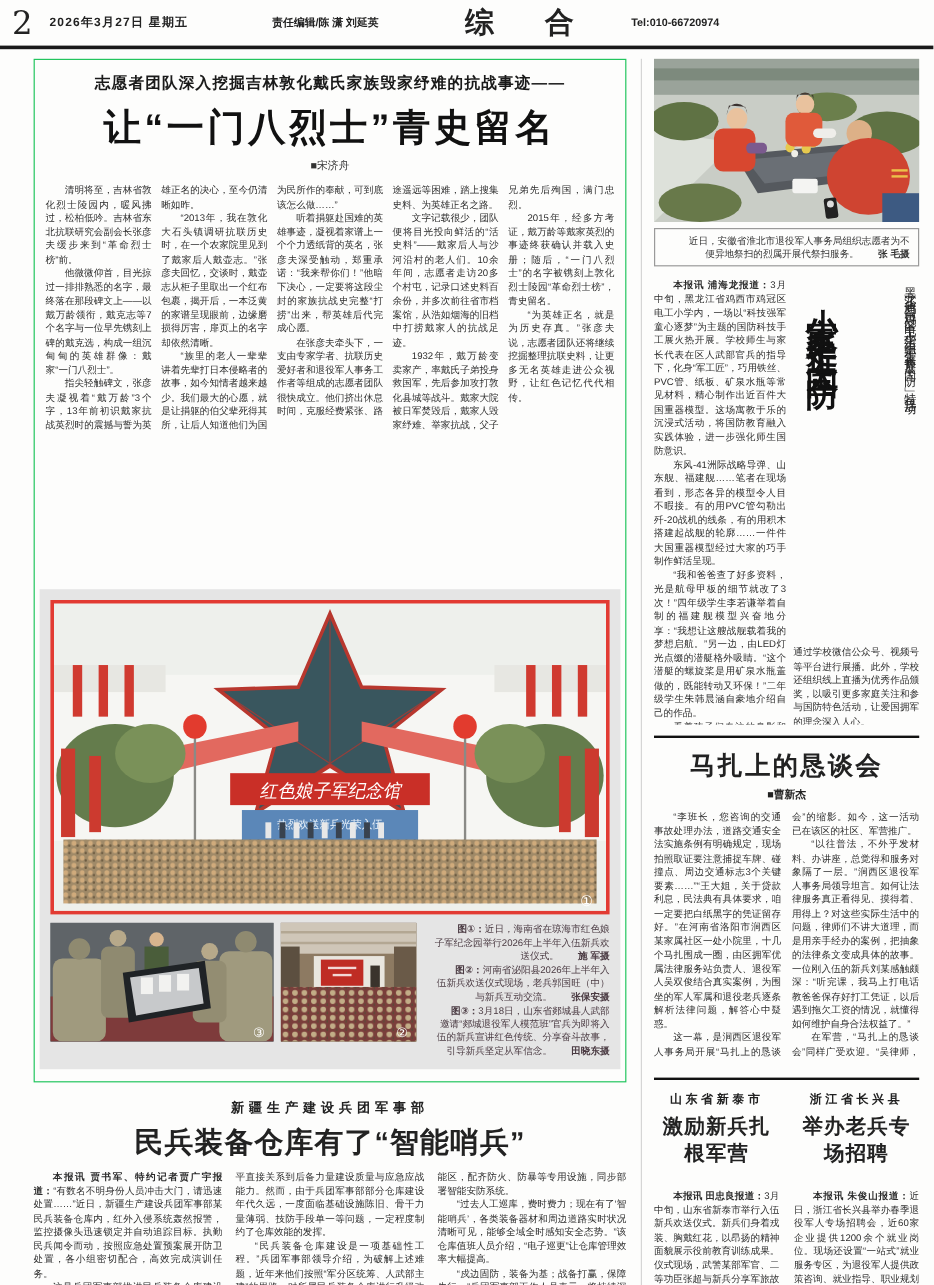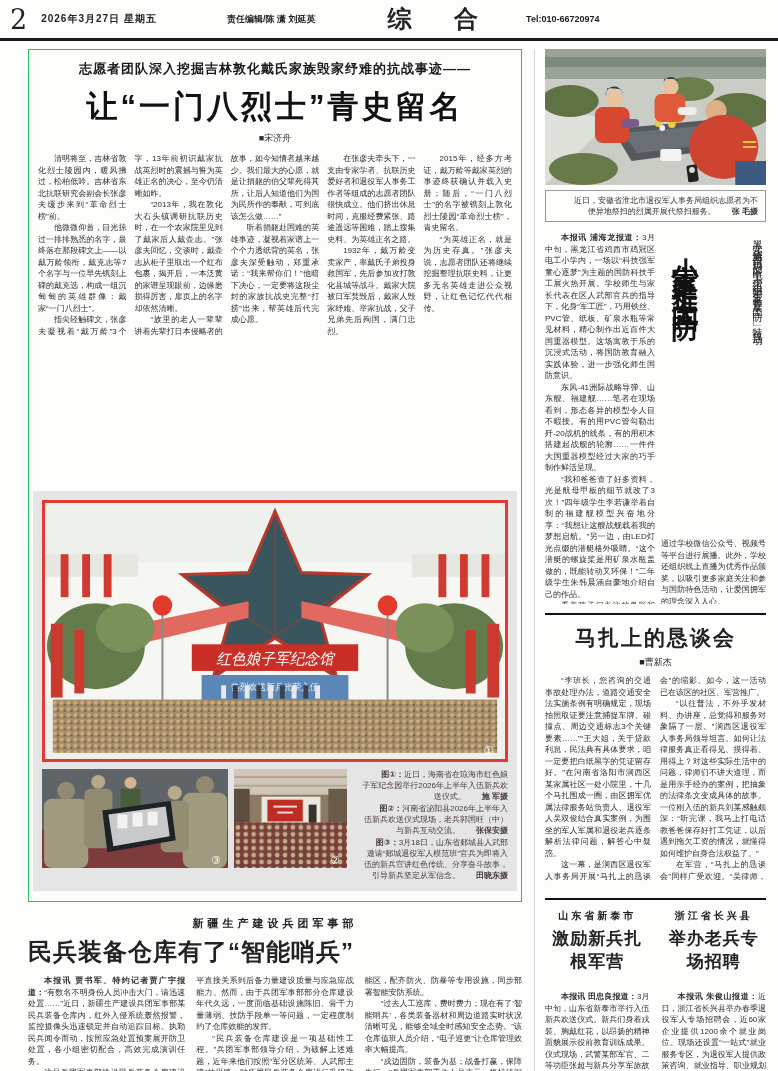--- a/index.html
+++ b/index.html
@@ -46,21 +46,21 @@
   .ph3{width:186px;height:99px;flex:none;background:#5f6468;}
   .ph2{width:113px;height:99px;flex:none;margin-left:6px;background:#8d7a62;}
   .ph3 svg,.ph2 svg{display:block;width:100%;height:100%;}
   .caps{flex:1;padding-left:12px;font-size:8px;line-height:11px;color:#4a3a42;text-align:right;}
   .cap{margin:0 0 1px;text-indent:2em;}
   .cap b{font-weight:bold;}
   .cred{float:right;font-weight:bold;}
   
   .art-nj{margin-top:14px;}
   .njkick{text-align:center;font-size:11px;font-weight:bold;letter-spacing:4px;}
-  .njhead{font-size:24px;font-weight:900;letter-spacing:1px;margin:5px 0 7px;}
+  .njhead{text-align:center;font-size:24px;font-weight:900;letter-spacing:1px;margin:5px 0 7px;}
   .njbody{column-count:3;column-gap:11px;font-size:8px;line-height:11.5px;text-align:justify;height:122px;overflow:hidden;color:#2c2c2c;}
   
   .photoA{height:136px;background:#c9cdc6;}
   .photoA svg{display:block;width:100%;height:100%;}
   .capA{border:1px solid #9a9a9a;margin-top:5px;padding:4px 7px;font-size:8px;line-height:11px;color:#333;text-align:right;}
   .capA p{margin:0;text-indent:2em;}
   
   .artB{display:flex;margin-top:10px;height:372px;}
   .artB-left{width:110px;flex:none;font-size:8px;line-height:11.5px;text-align:justify;overflow:hidden;color:#2c2c2c;}
   .artB-right{flex:1;position:relative;}
@@ -72,21 +72,21 @@
     position:absolute;top:4px;left:12px;writing-mode:vertical-rl;
     font-size:27px;font-weight:900;letter-spacing:7px;color:#111;height:330px;
   }
   .artB-tail{
     position:absolute;bottom:0;left:6px;right:0;height:66px;overflow:hidden;
     font-size:8px;line-height:11.5px;text-align:justify;color:#2c2c2c;
   }
   .rrule{height:2px;background:#111;margin:9px 0;}
   
   .chead{text-align:center;font-size:21px;font-weight:900;letter-spacing:2px;margin:2px 0 4px;}
-  .cby{text-align:center;font-size:9px;margin-bottom:6px;}
+  .cby{text-align:center;font-size:9px;margin-bottom:6px;font-weight:bold;}
   .cbody{column-count:2;column-gap:9px;font-size:8px;line-height:11.5px;text-align:justify;height:214px;overflow:hidden;color:#2c2c2c;}
   
   .briefs{display:flex;gap:12px;}
   .brief{flex:1;min-width:0;}
   .bkick{text-align:center;font-size:10px;font-weight:bold;letter-spacing:3px;}
   .bhead{text-align:center;font-size:17px;font-weight:900;letter-spacing:1px;margin:4px 0 18px;}
   .bbody{font-size:8px;line-height:11.5px;text-align:justify;height:104px;overflow:hidden;color:#2c2c2c;}
 </style>
 </head>
 <body>
@@ -108,20 +108,21 @@
       <div class="mhead">让“一门八烈士”青史留名</div>
       <div class="mby">■宋济舟</div>
       <div class="mbody">
           <p class="para">清明将至，吉林省敦化烈士陵园内，暖风拂过，松柏低吟。吉林省东北抗联研究会副会长张彦夫缓步来到“革命烈士榜”前。</p>
           <p class="para">他微微仰首，目光掠过一排排熟悉的名字，最终落在那段碑文上——以戴万龄领衔，戴克志等7个名字与一位早先镌刻上碑的戴克选，构成一组沉甸甸的英雄群像：戴家“一门八烈士”。</p>
           <p class="para">指尖轻触碑文，张彦夫凝视着“戴万龄”3个字，13年前初识戴家抗战英烈时的震撼与誓为英雄正名的决心，至今仍清晰如昨。</p>
           <p class="para">“2013年，我在敦化大石头镇调研抗联历史时，在一个农家院里见到了戴家后人戴壶志。”张彦夫回忆，交谈时，戴壶志从柜子里取出一个红布包裹，揭开后，一本泛黄的家谱呈现眼前，边缘磨损得厉害，扉页上的名字却依然清晰。</p>
           <p class="para">“族里的老人一辈辈讲着先辈打日本侵略者的故事，如今知情者越来越少。我们最大的心愿，就是让捐躯的伯父辈死得其所，让后人知道他们为国为民所作的奉献，可到底该怎么做……”</p>
           <p class="para">听着捐躯赴国难的英雄事迹，凝视着家谱上一个个力透纸背的英名，张彦夫深受触动，郑重承诺：“我来帮你们！”他暗下决心，一定要将这段尘封的家族抗战史完整“打捞”出来，帮英雄后代完成心愿。</p>
           <p class="para">在张彦夫牵头下，一支由专家学者、抗联历史爱好者和退役军人事务工作者等组成的志愿者团队很快成立。他们挤出休息时间，克服经费紧张、路途遥远等困难，踏上搜集史料、为英雄正名之路。</p>
+          <p class="para">文字记载很少，团队便将目光投向鲜活的“活史料”——戴家后人与沙河沿村的老人们。10余年间，志愿者走访20多个村屯，记录口述史料百余份，并多次前往省市档案馆，从浩如烟海的旧档中打捞戴家人的抗战足迹。</p>
           <p class="para">1932年，戴万龄变卖家产，率戴氏子弟投身救国军，先后参加攻打敦化县城等战斗。戴家大院被日军焚毁后，戴家人毁家纾难、举家抗战，父子兄弟先后殉国，满门忠烈。</p>
           <p class="para">2015年，经多方考证，戴万龄等戴家英烈的事迹终获确认并载入史册；随后，“一门八烈士”的名字被镌刻上敦化烈士陵园“革命烈士榜”，青史留名。</p>
           <p class="para">“为英雄正名，就是为历史存真。”张彦夫说，志愿者团队还将继续挖掘整理抗联史料，让更多无名英雄走进公众视野，让红色记忆代代相传。</p>
         </div>
 
       <div class="pink">
         <div class="bigphoto">
           <svg viewBox="0 0 470 250" preserveAspectRatio="none">
             <defs>
               <pattern id="bp-crowd" width="7" height="6" patternUnits="userSpaceOnUse">

